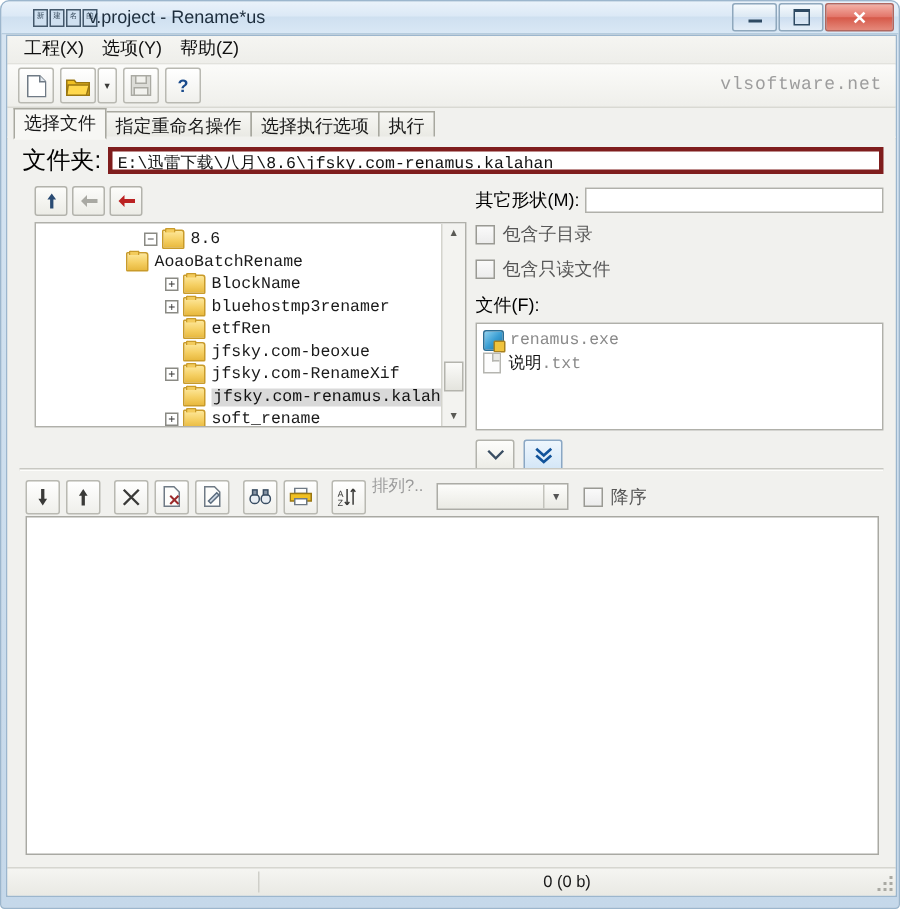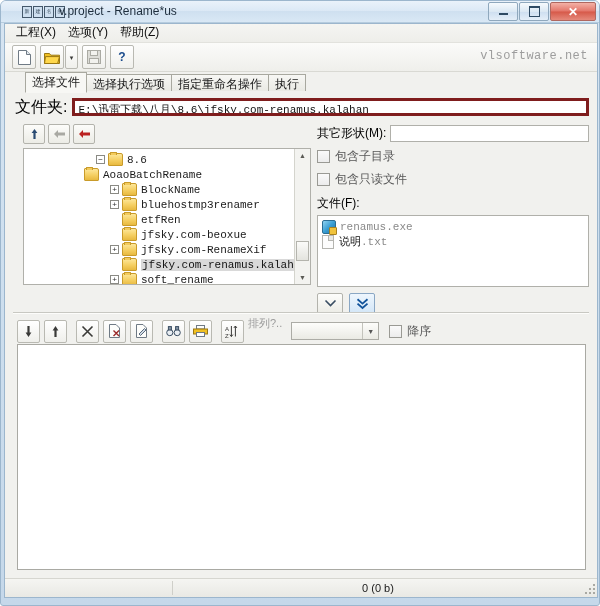--- a/index.html
+++ b/index.html
@@ -139,21 +139,21 @@
   }
 
   
   .tabstrip {
     height: 20px;
     background: #f1f1ee;
     position: relative;
     border-bottom: 1px solid #a8a89f;
     display: flex;
     align-items: flex-end;
-    padding-left: 20px;
+    padding-left: 4px;
   }
   .tab {
     height: 18px;
     line-height: 18px;
     padding: 0 6px;
     font-size: 12px;
     border: 1px solid #a8a89f;
     border-bottom: none;
     background: linear-gradient(to bottom, #f7f7f4, #e8e8e2);
     margin-right: -1px;
@@ -578,22 +578,22 @@
         </svg>
       </div>
       <div class="tbtn">
         <span class="ic" style="color:#1a4b8c;font-weight:bold;font-size:12px">?</span>
       </div>
       <div class="brand">vlsoftware.net</div>
     </div>
 
     <div class="tabstrip">
       <div class="tab active">选择文件</div>
+      <div class="tab">指定重命名操作</div>
       <div class="tab">选择执行选项</div>
-      <div class="tab">指定重命名操作</div>
       <div class="tab">执行</div>
     </div>
 
     <div class="page">
 
       <div class="folder-row">
         <div class="folder-label">文件夹:</div>
         <div class="folder-input" placeholder="">E:\迅雷下载\八月\8.6\jfsky.com-renamus.kalahan</div>
       </div>
 

